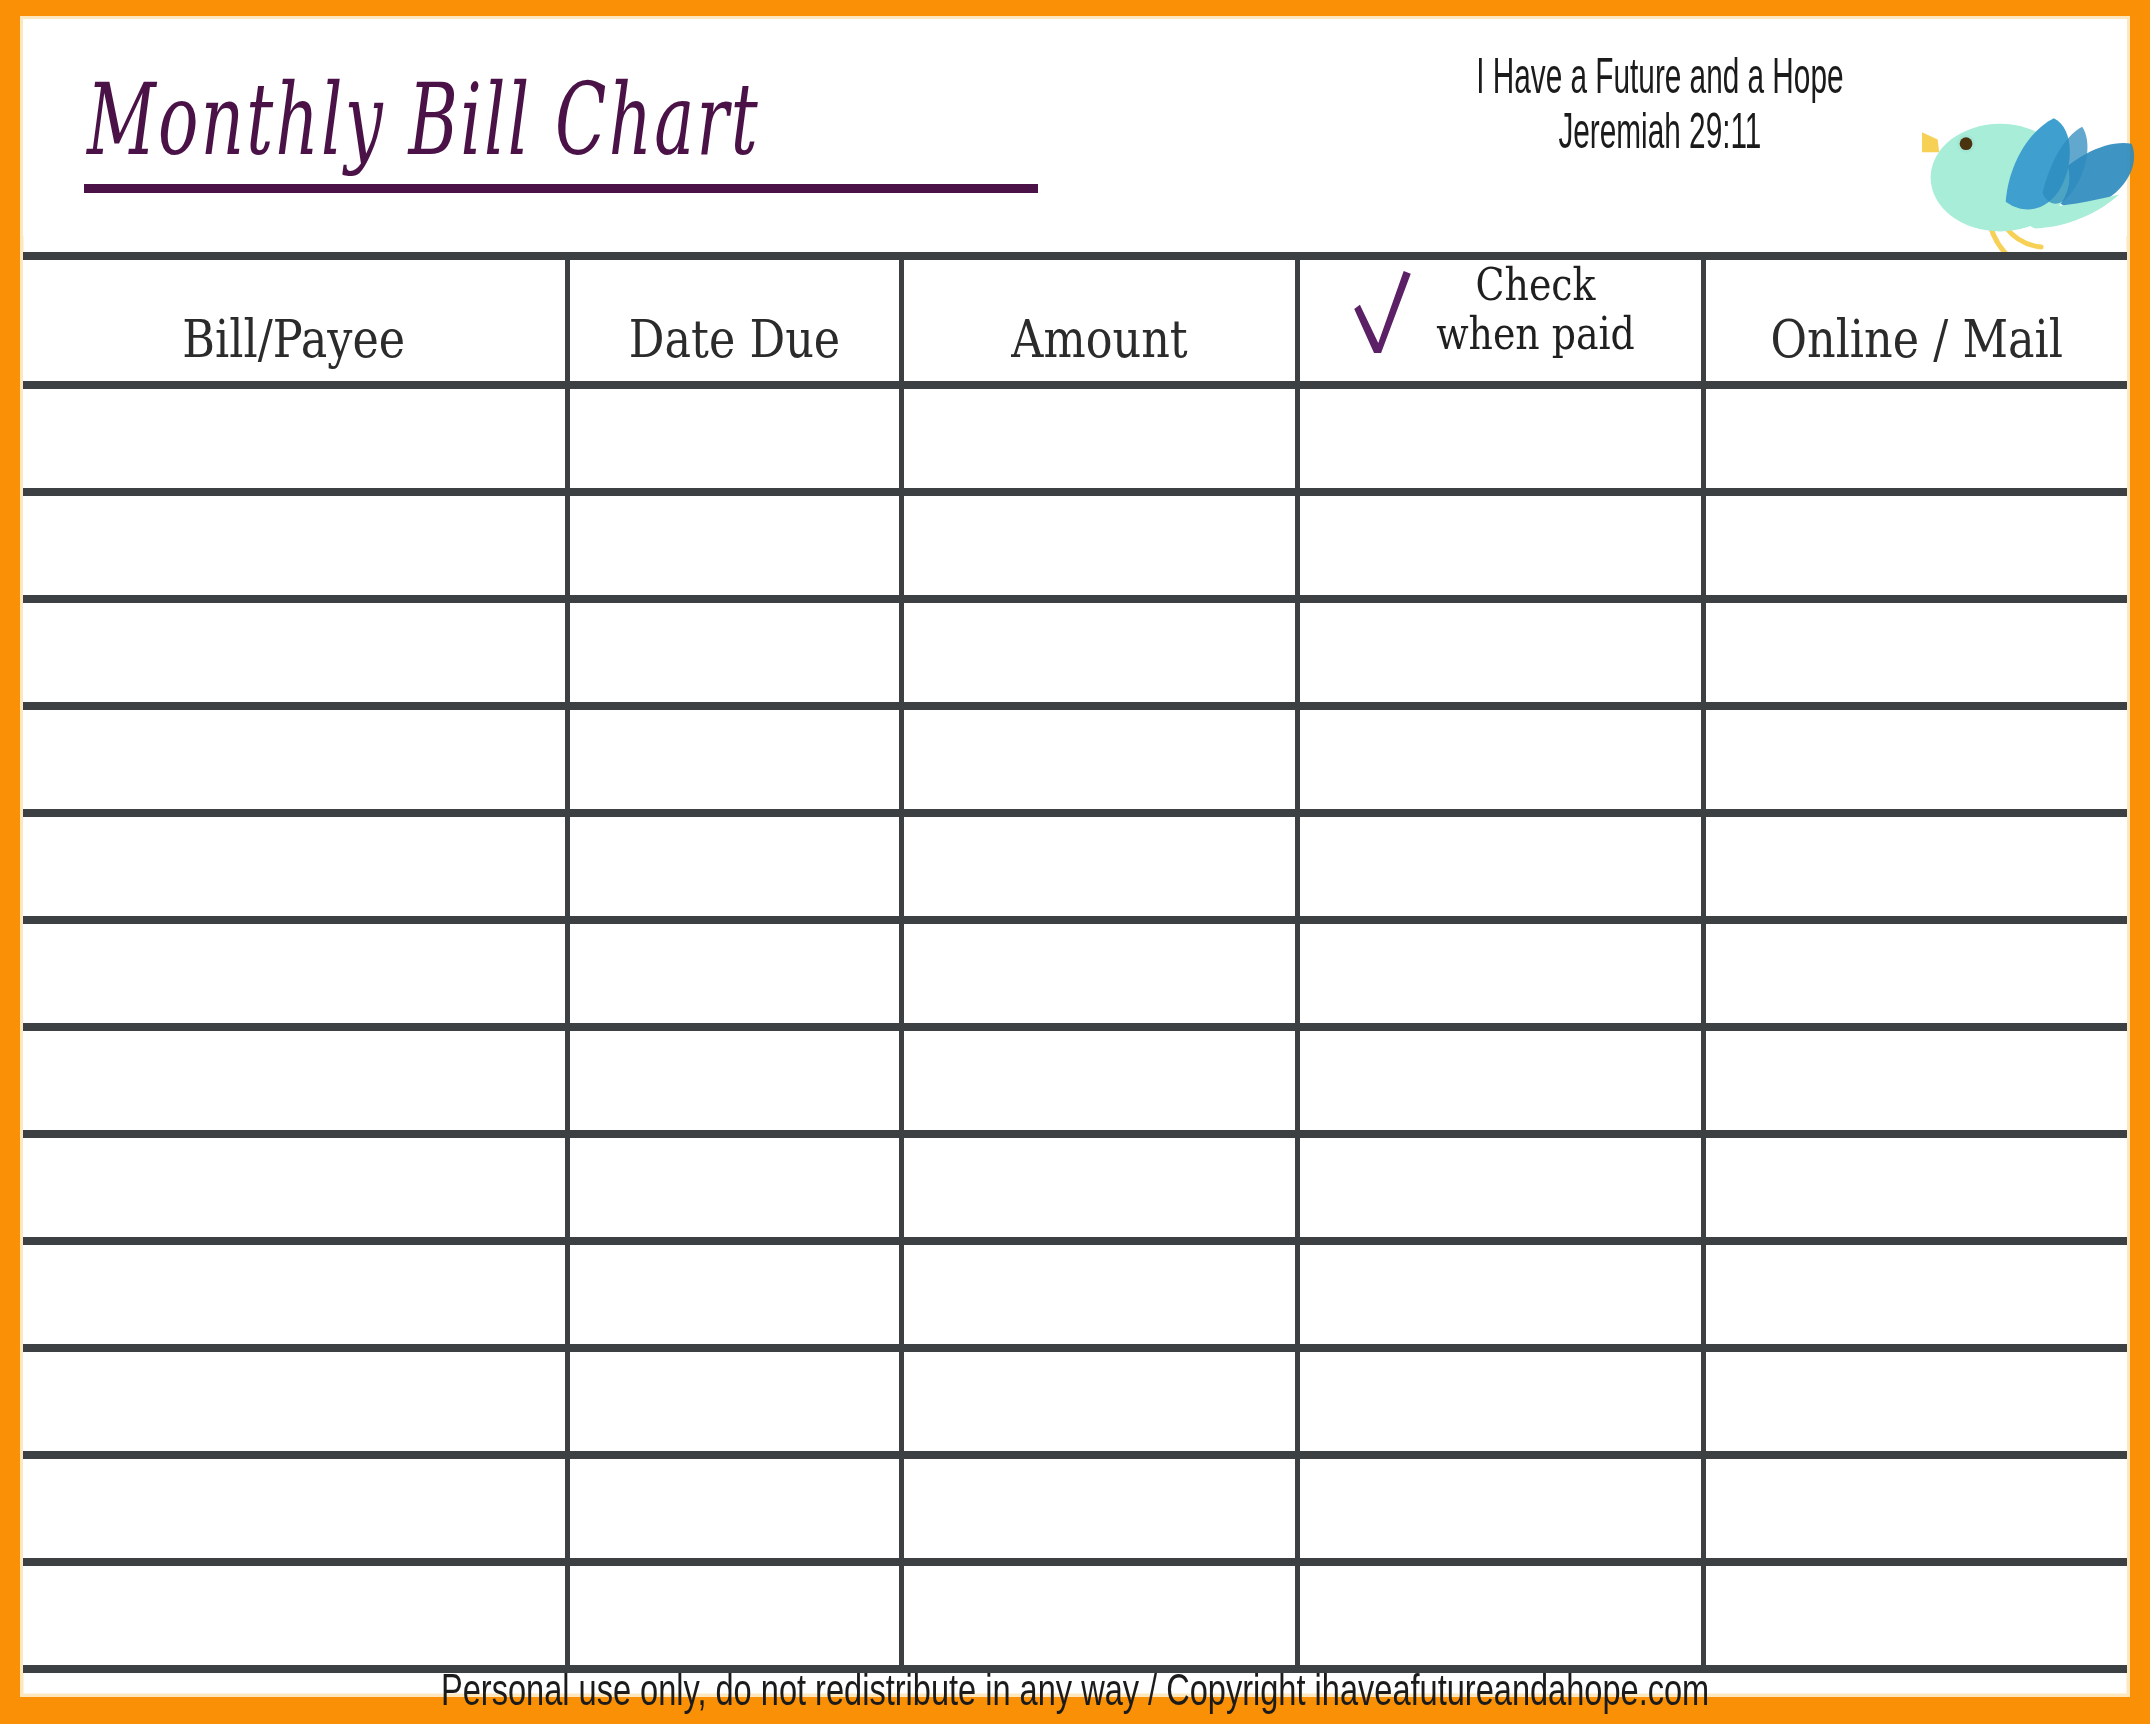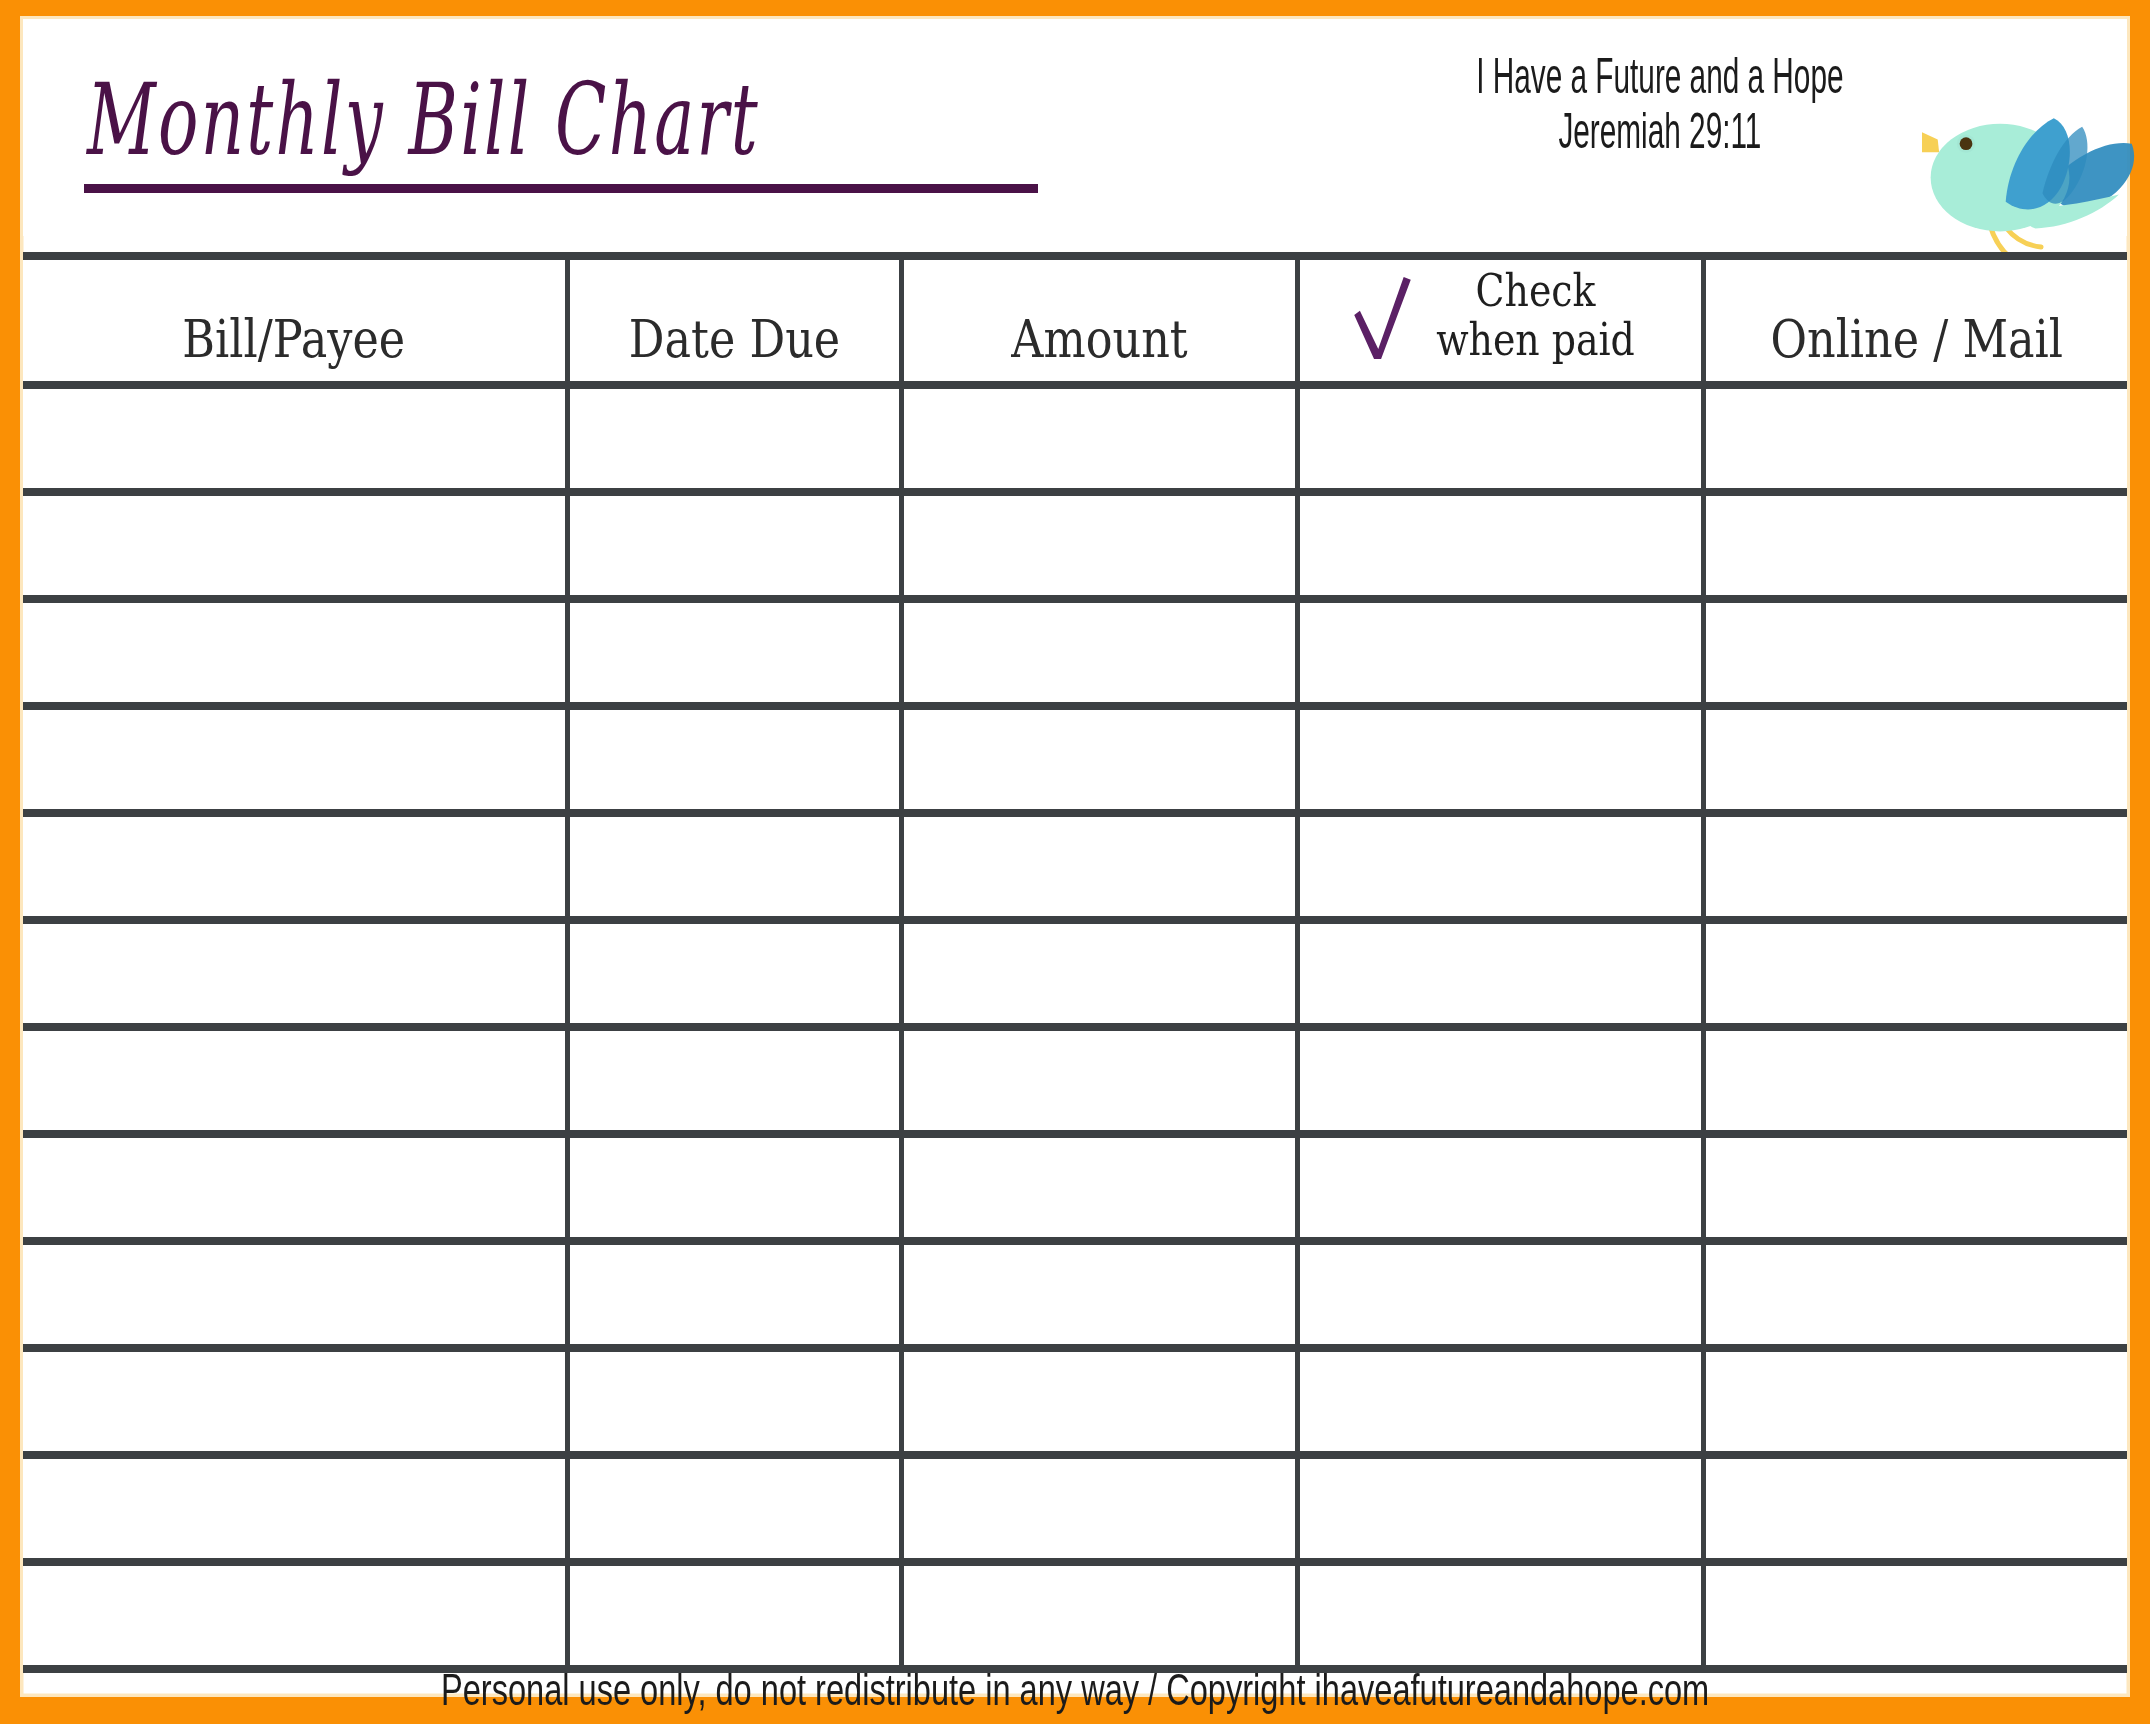--- a/index.html
+++ b/index.html
@@ -140,21 +140,21 @@
     white-space: nowrap;
   }
 
   
   .check-head {
     position: relative;
     display: flex;
     align-items: flex-end;
     justify-content: center;
     height: 100%;
-    padding-bottom: 18px;
+    padding-bottom: 24px;
     box-sizing: border-box;
   }
   .tick-icon {
     width: 65px;
     height: 91px;
     flex: 0 0 65px;
     margin-right: 4.3px;
     margin-bottom: 1.4px;
   }
   .check-lines {

